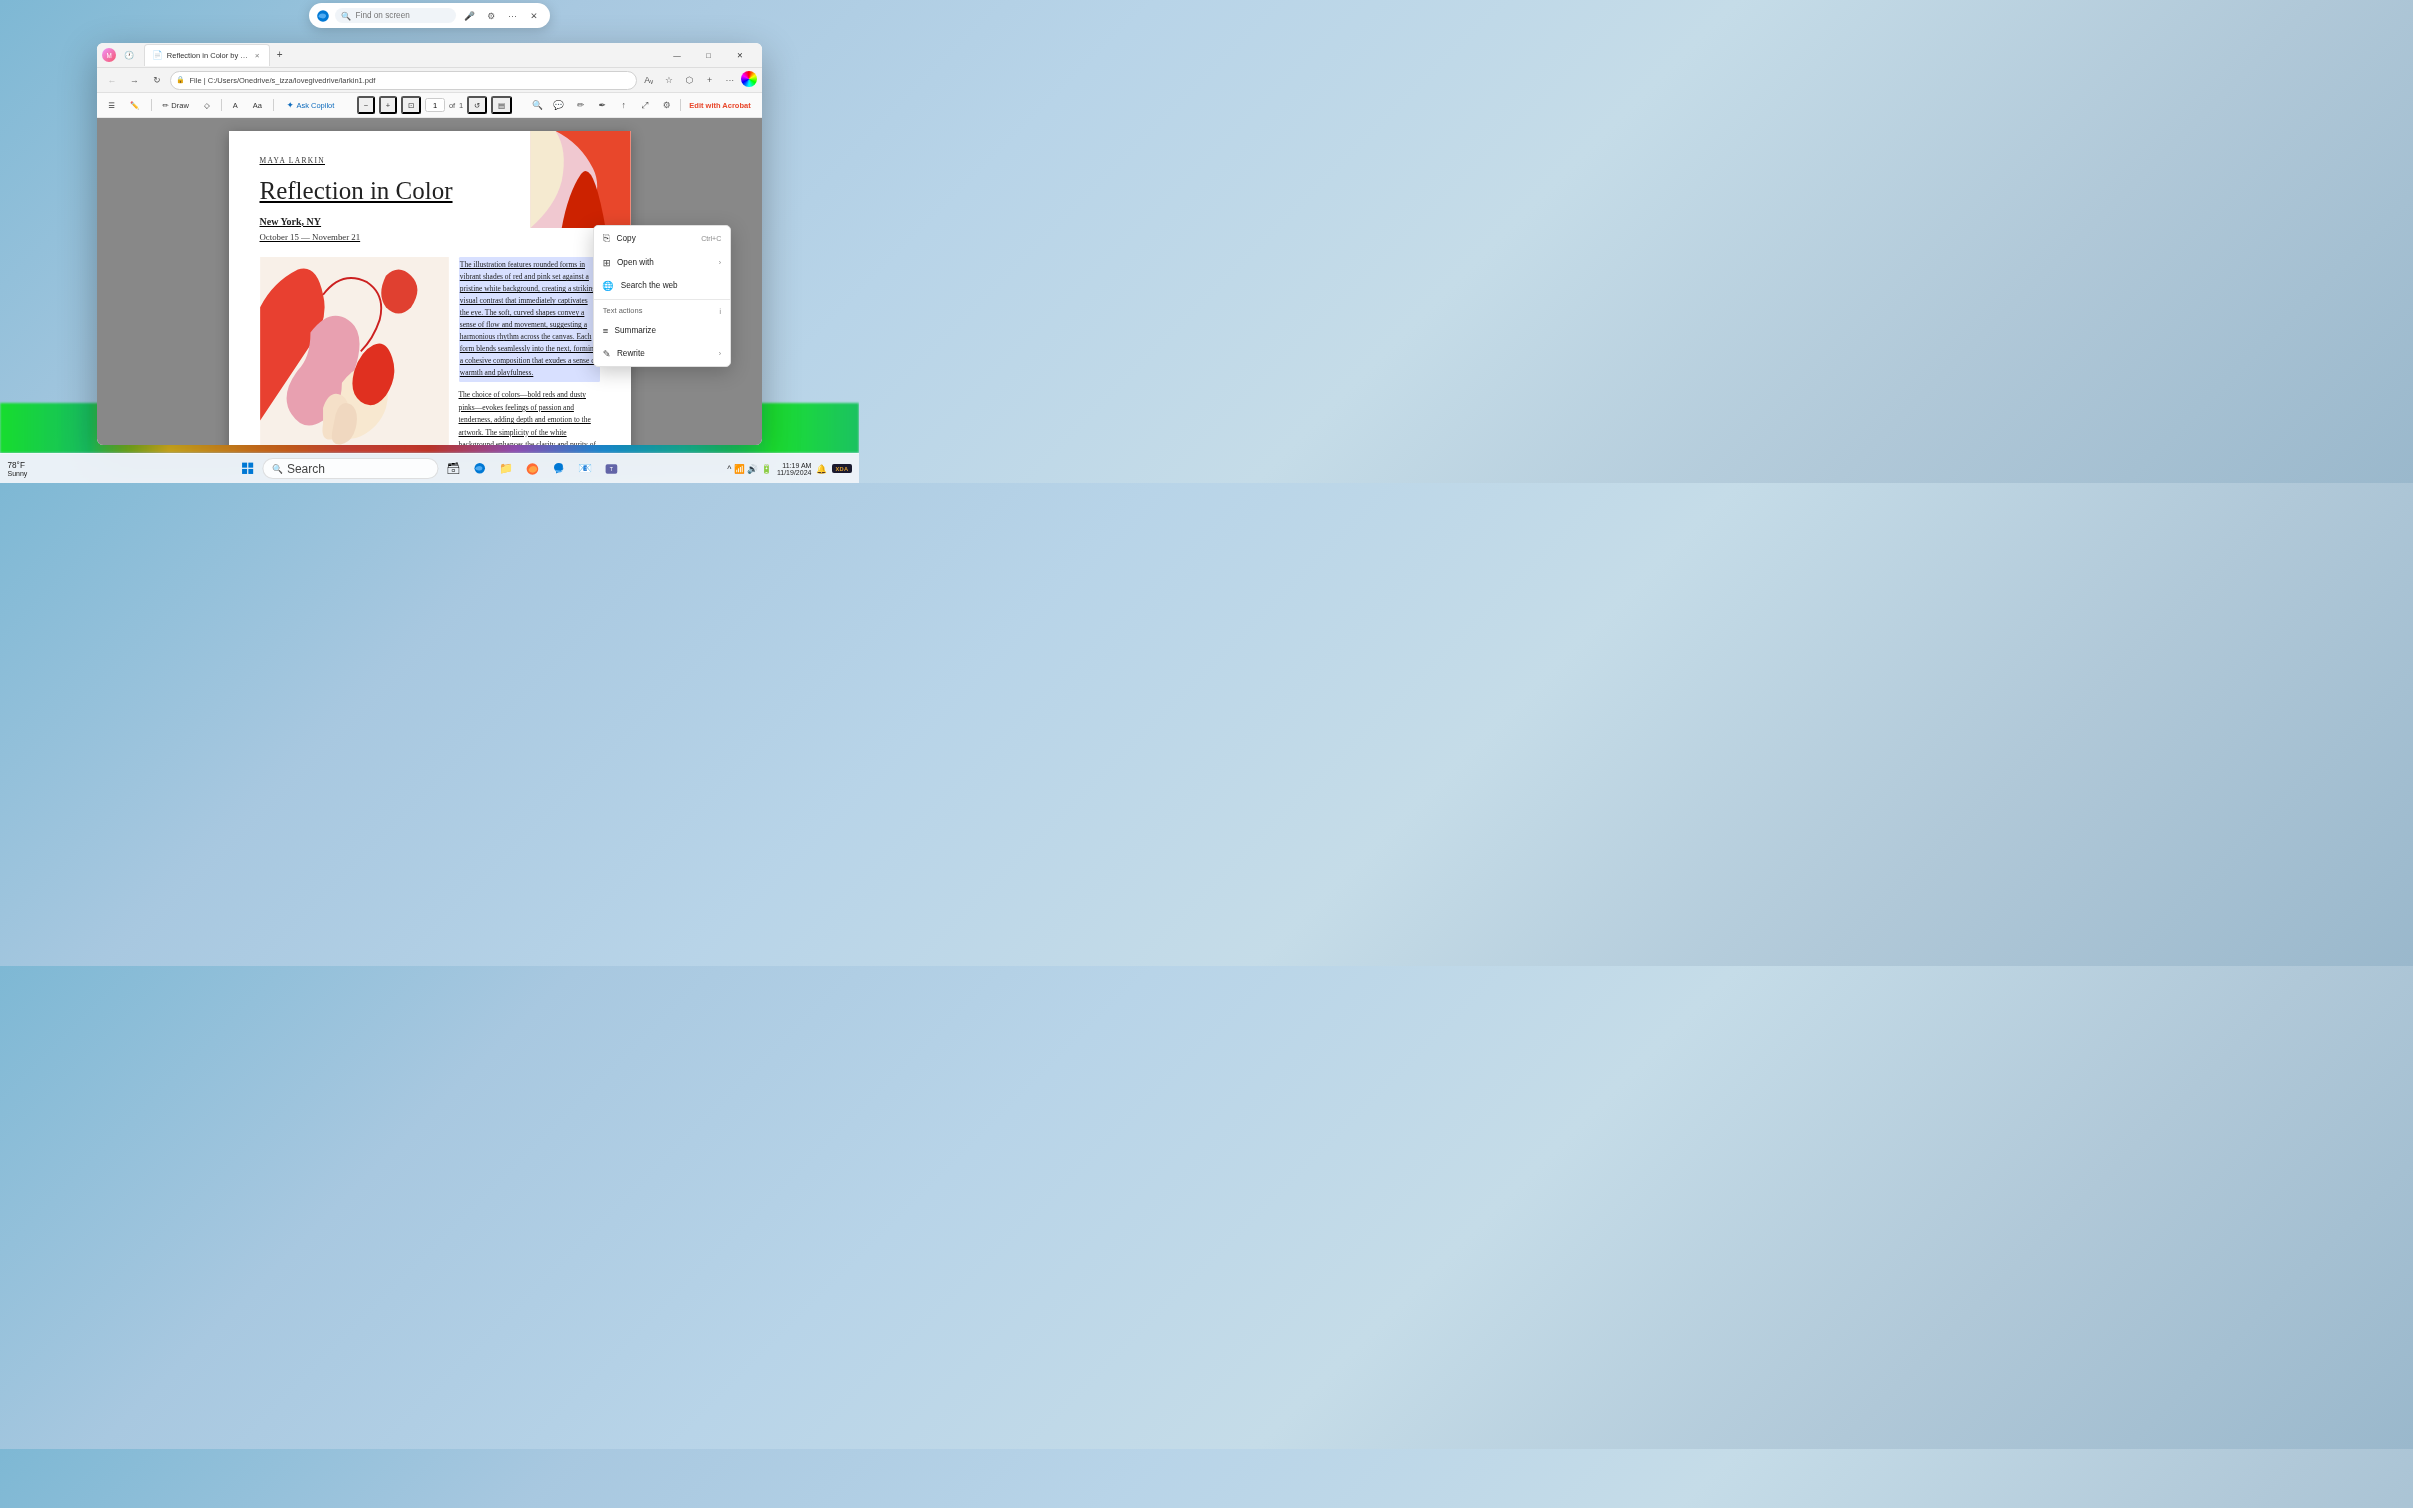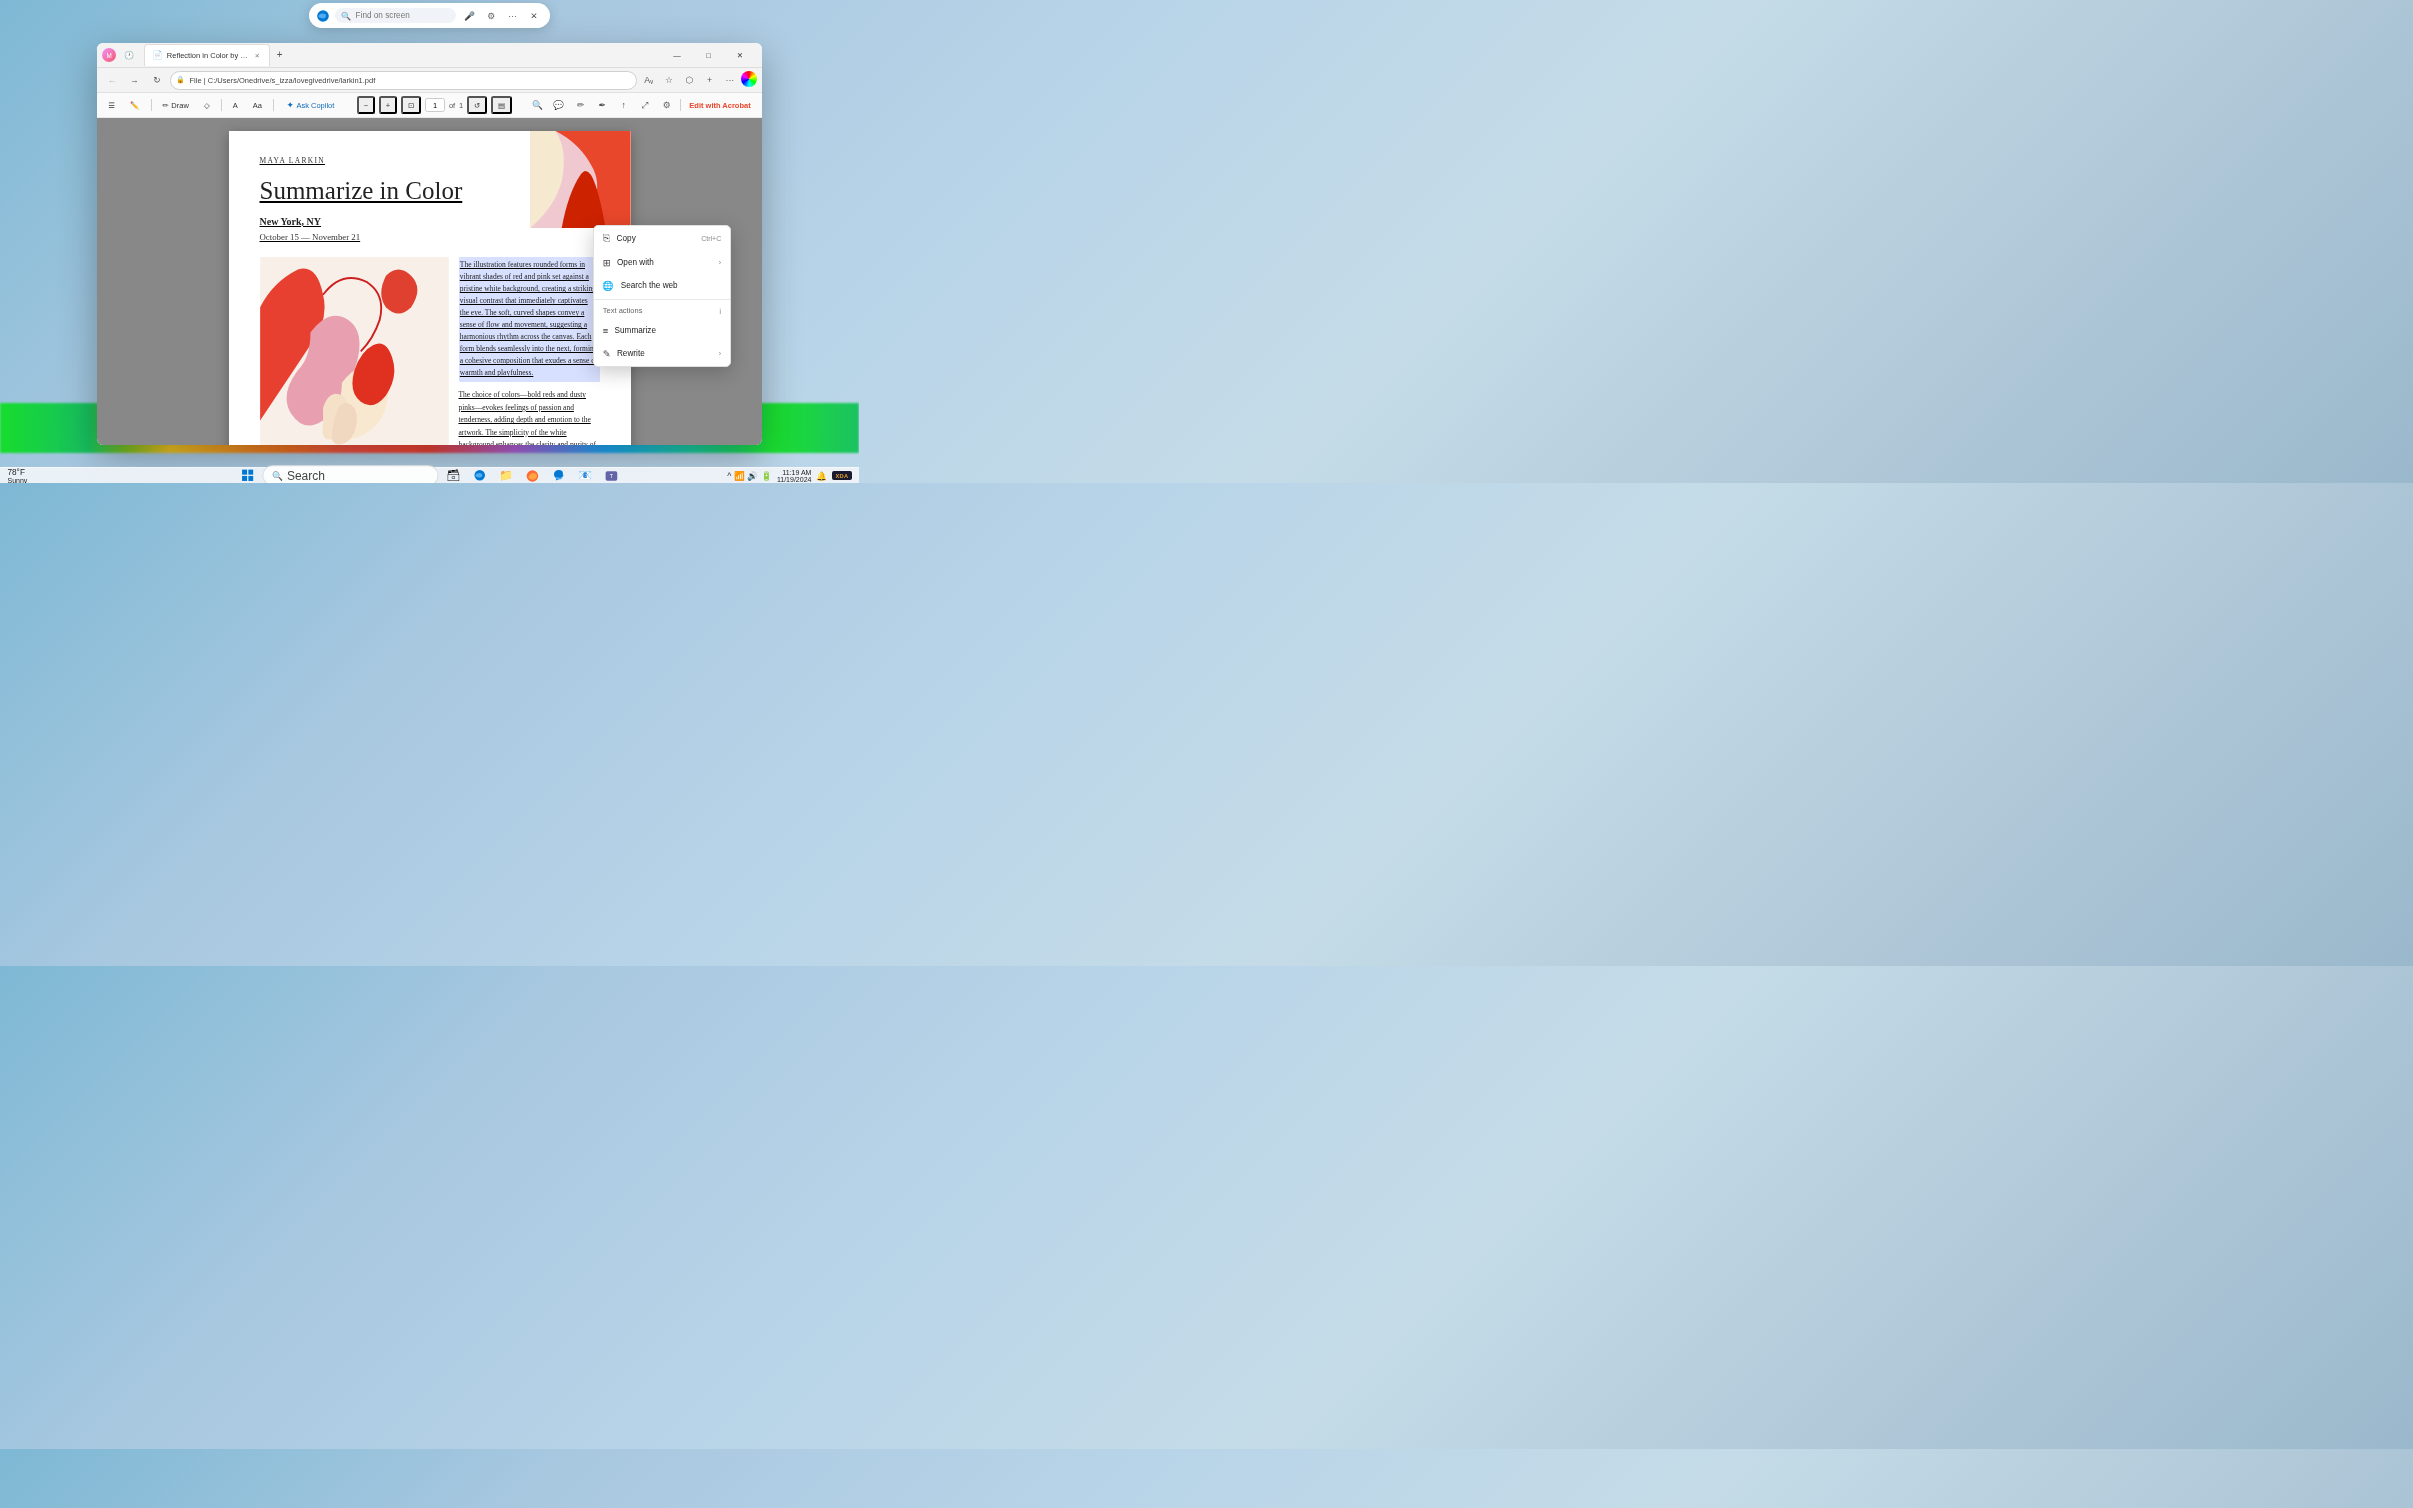--- a/index.html
+++ b/index.html
@@ -11,21 +11,21 @@
       background: linear-gradient(135deg, #7eb8d4 0%, #a8c8e0 20%, #b8d4e8 40%, #c5dce8 60%, #b0c8d8 80%, #9ab8cc 100%);
       position: relative;
     }
 
     
     .taskbar {
       position: absolute;
       bottom: 0;
       left: 0;
       right: 0;
-      height: 16px;
+      height: 30px;
       background: rgba(240, 244, 248, 0.92);
       backdrop-filter: blur(12.6px);
       display: flex;
       align-items: center;
       justify-content: space-between;
       padding: 0 7.5px;
       z-index: 100;
       border-top: 0.6px solid rgba(255,255,255,0.5);
     }
     .taskbar-left {
@@ -664,21 +664,21 @@
           <path d="M40 0 Q80 20 100 60 Q120 100 80 155 L160 155 L160 0 Z" fill="#e8472b"></path>
 
           <path d="M0 0 L40 0 Q60 30 50 80 Q40 120 0 155 Z" fill="#f5ead0"></path>
 
           <path d="M50 155 Q60 100 80 70 Q100 40 120 155 Z" fill="#cc2200"></path>
         </svg>
       </div>
 
       <div class="pdf-author">MAYA LARKIN</div>
 
-      <div class="pdf-title">Summarize in Color</div>
+      <div class="pdf-title">Reflection in Color</div>
 
       <div class="pdf-location">New York, NY</div>
 
       <div class="pdf-dates">October 15 — November 21</div>
 
       <div class="pdf-content-row">
 
         <div class="pdf-left-col">
           <div class="pdf-image-area">
             <svg width="189" height="195" viewBox="0 0 300 310">

